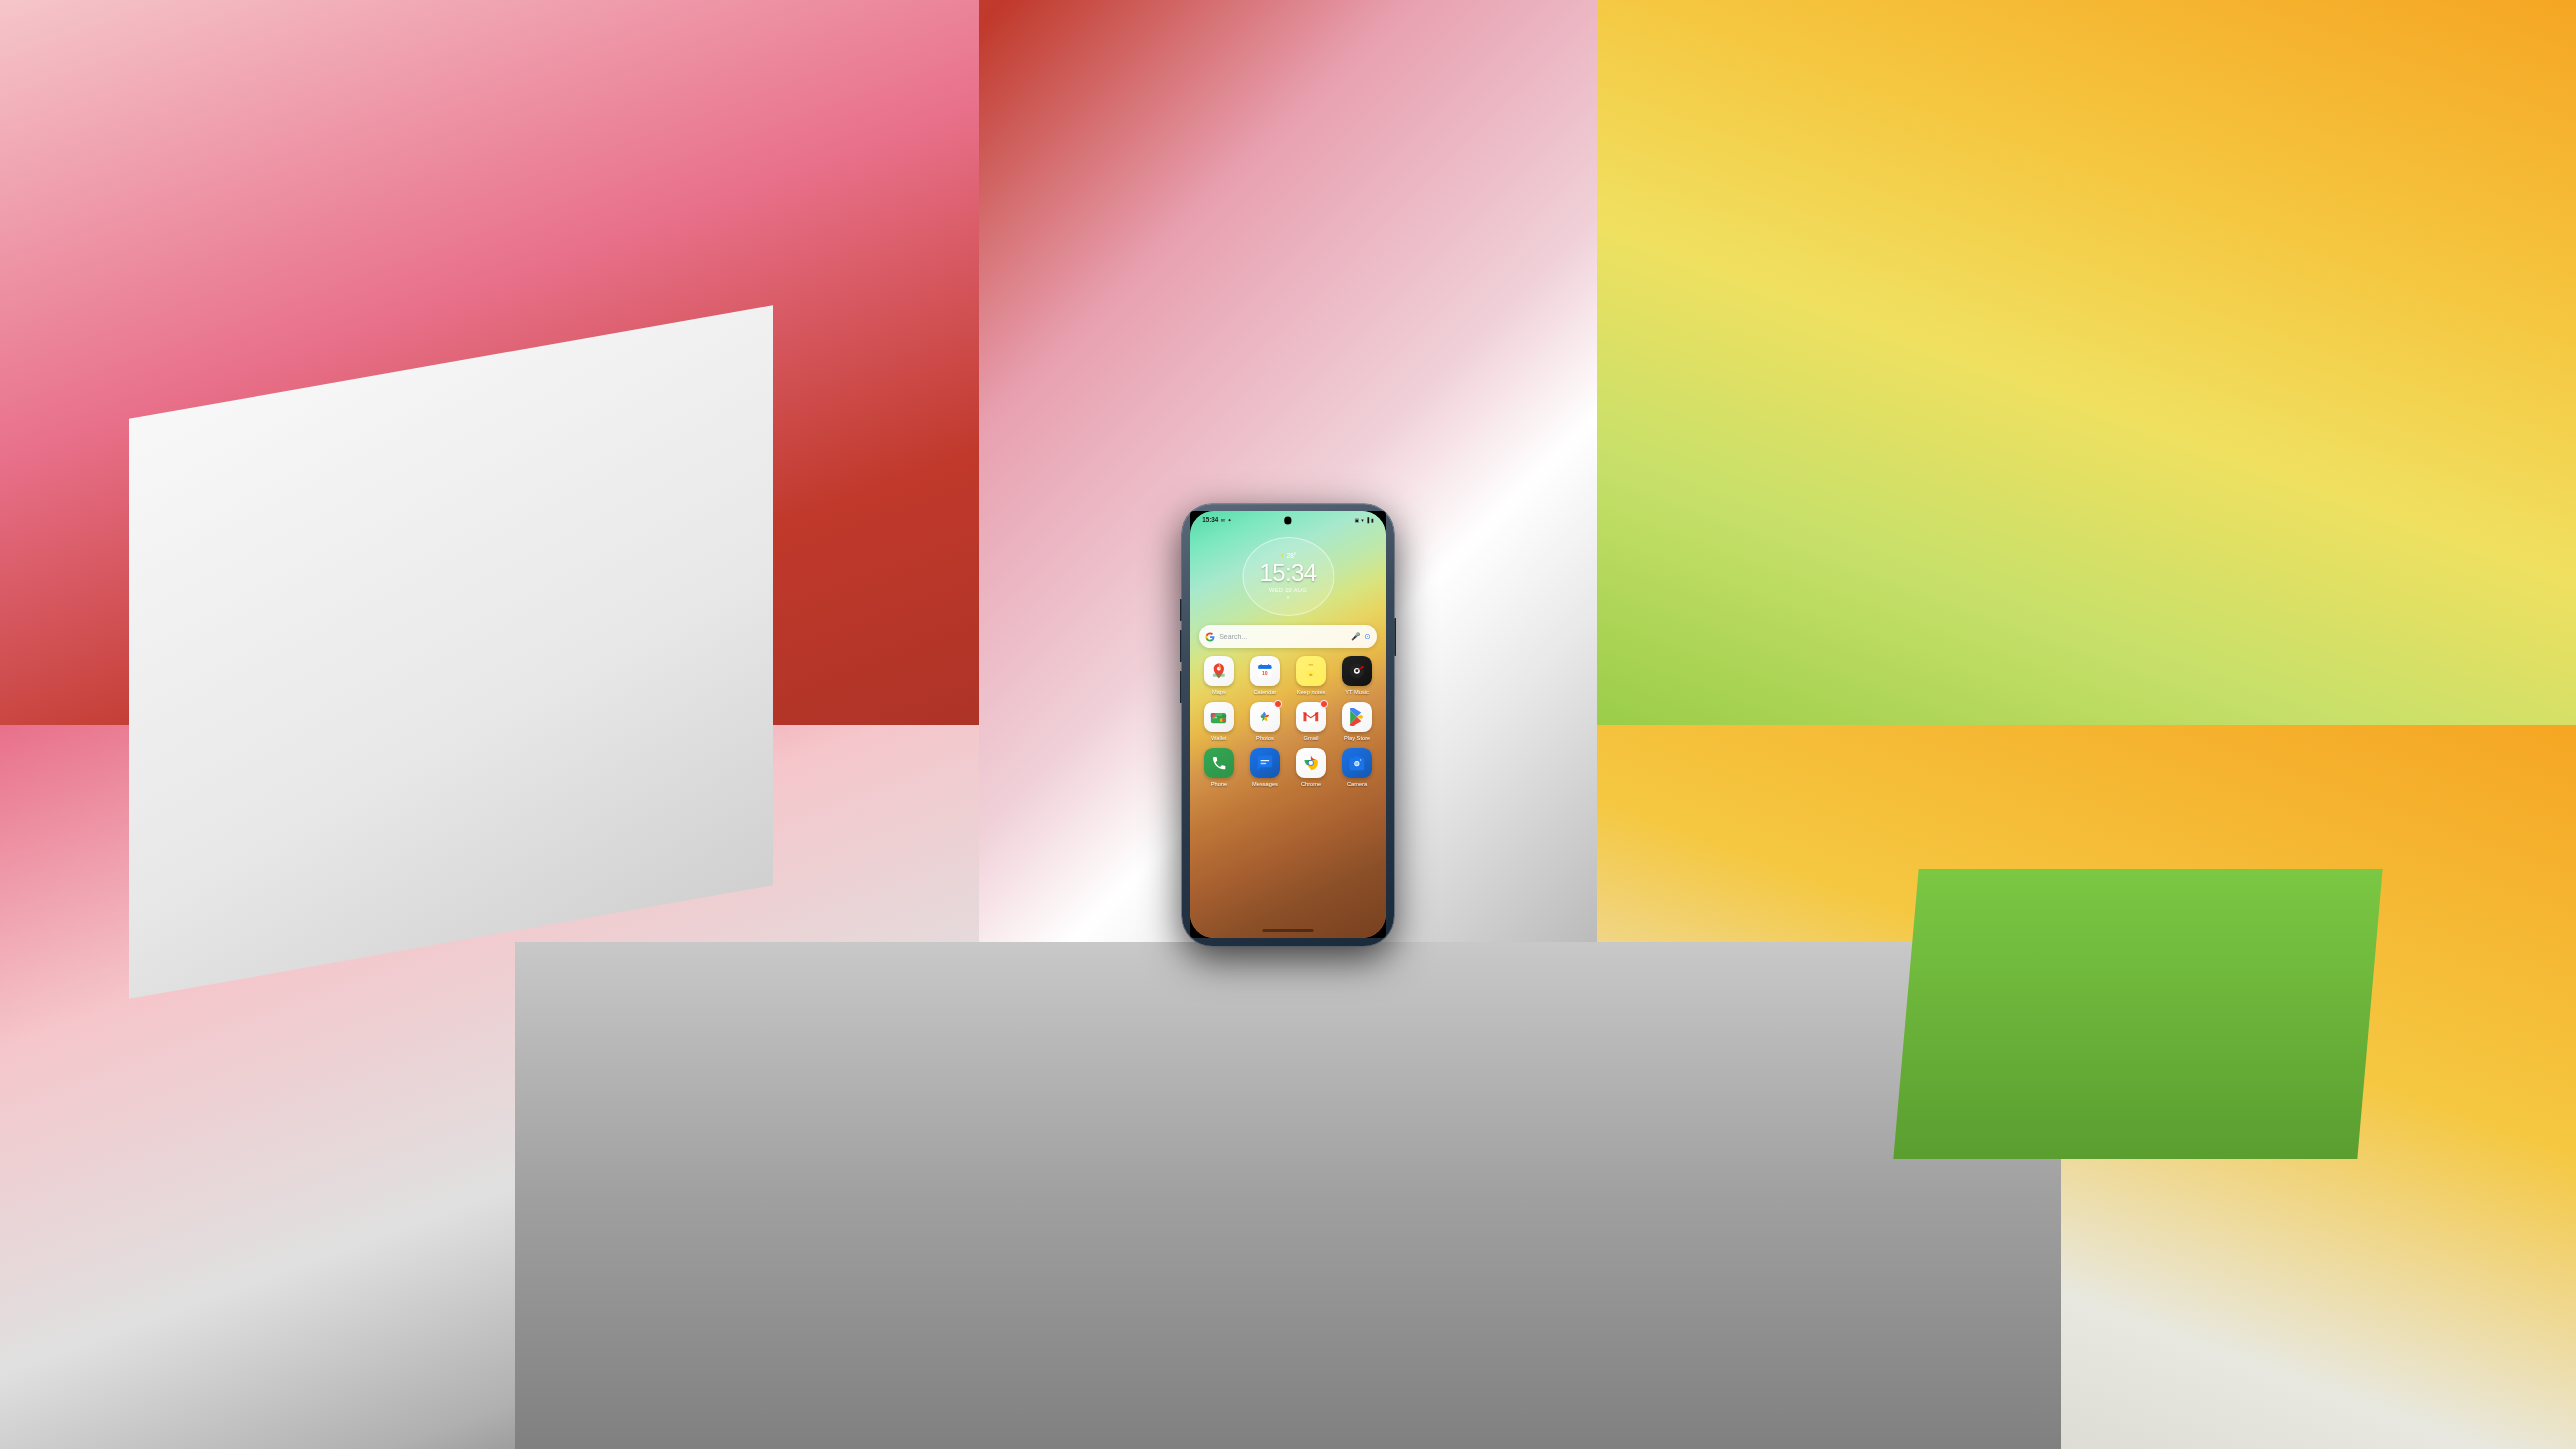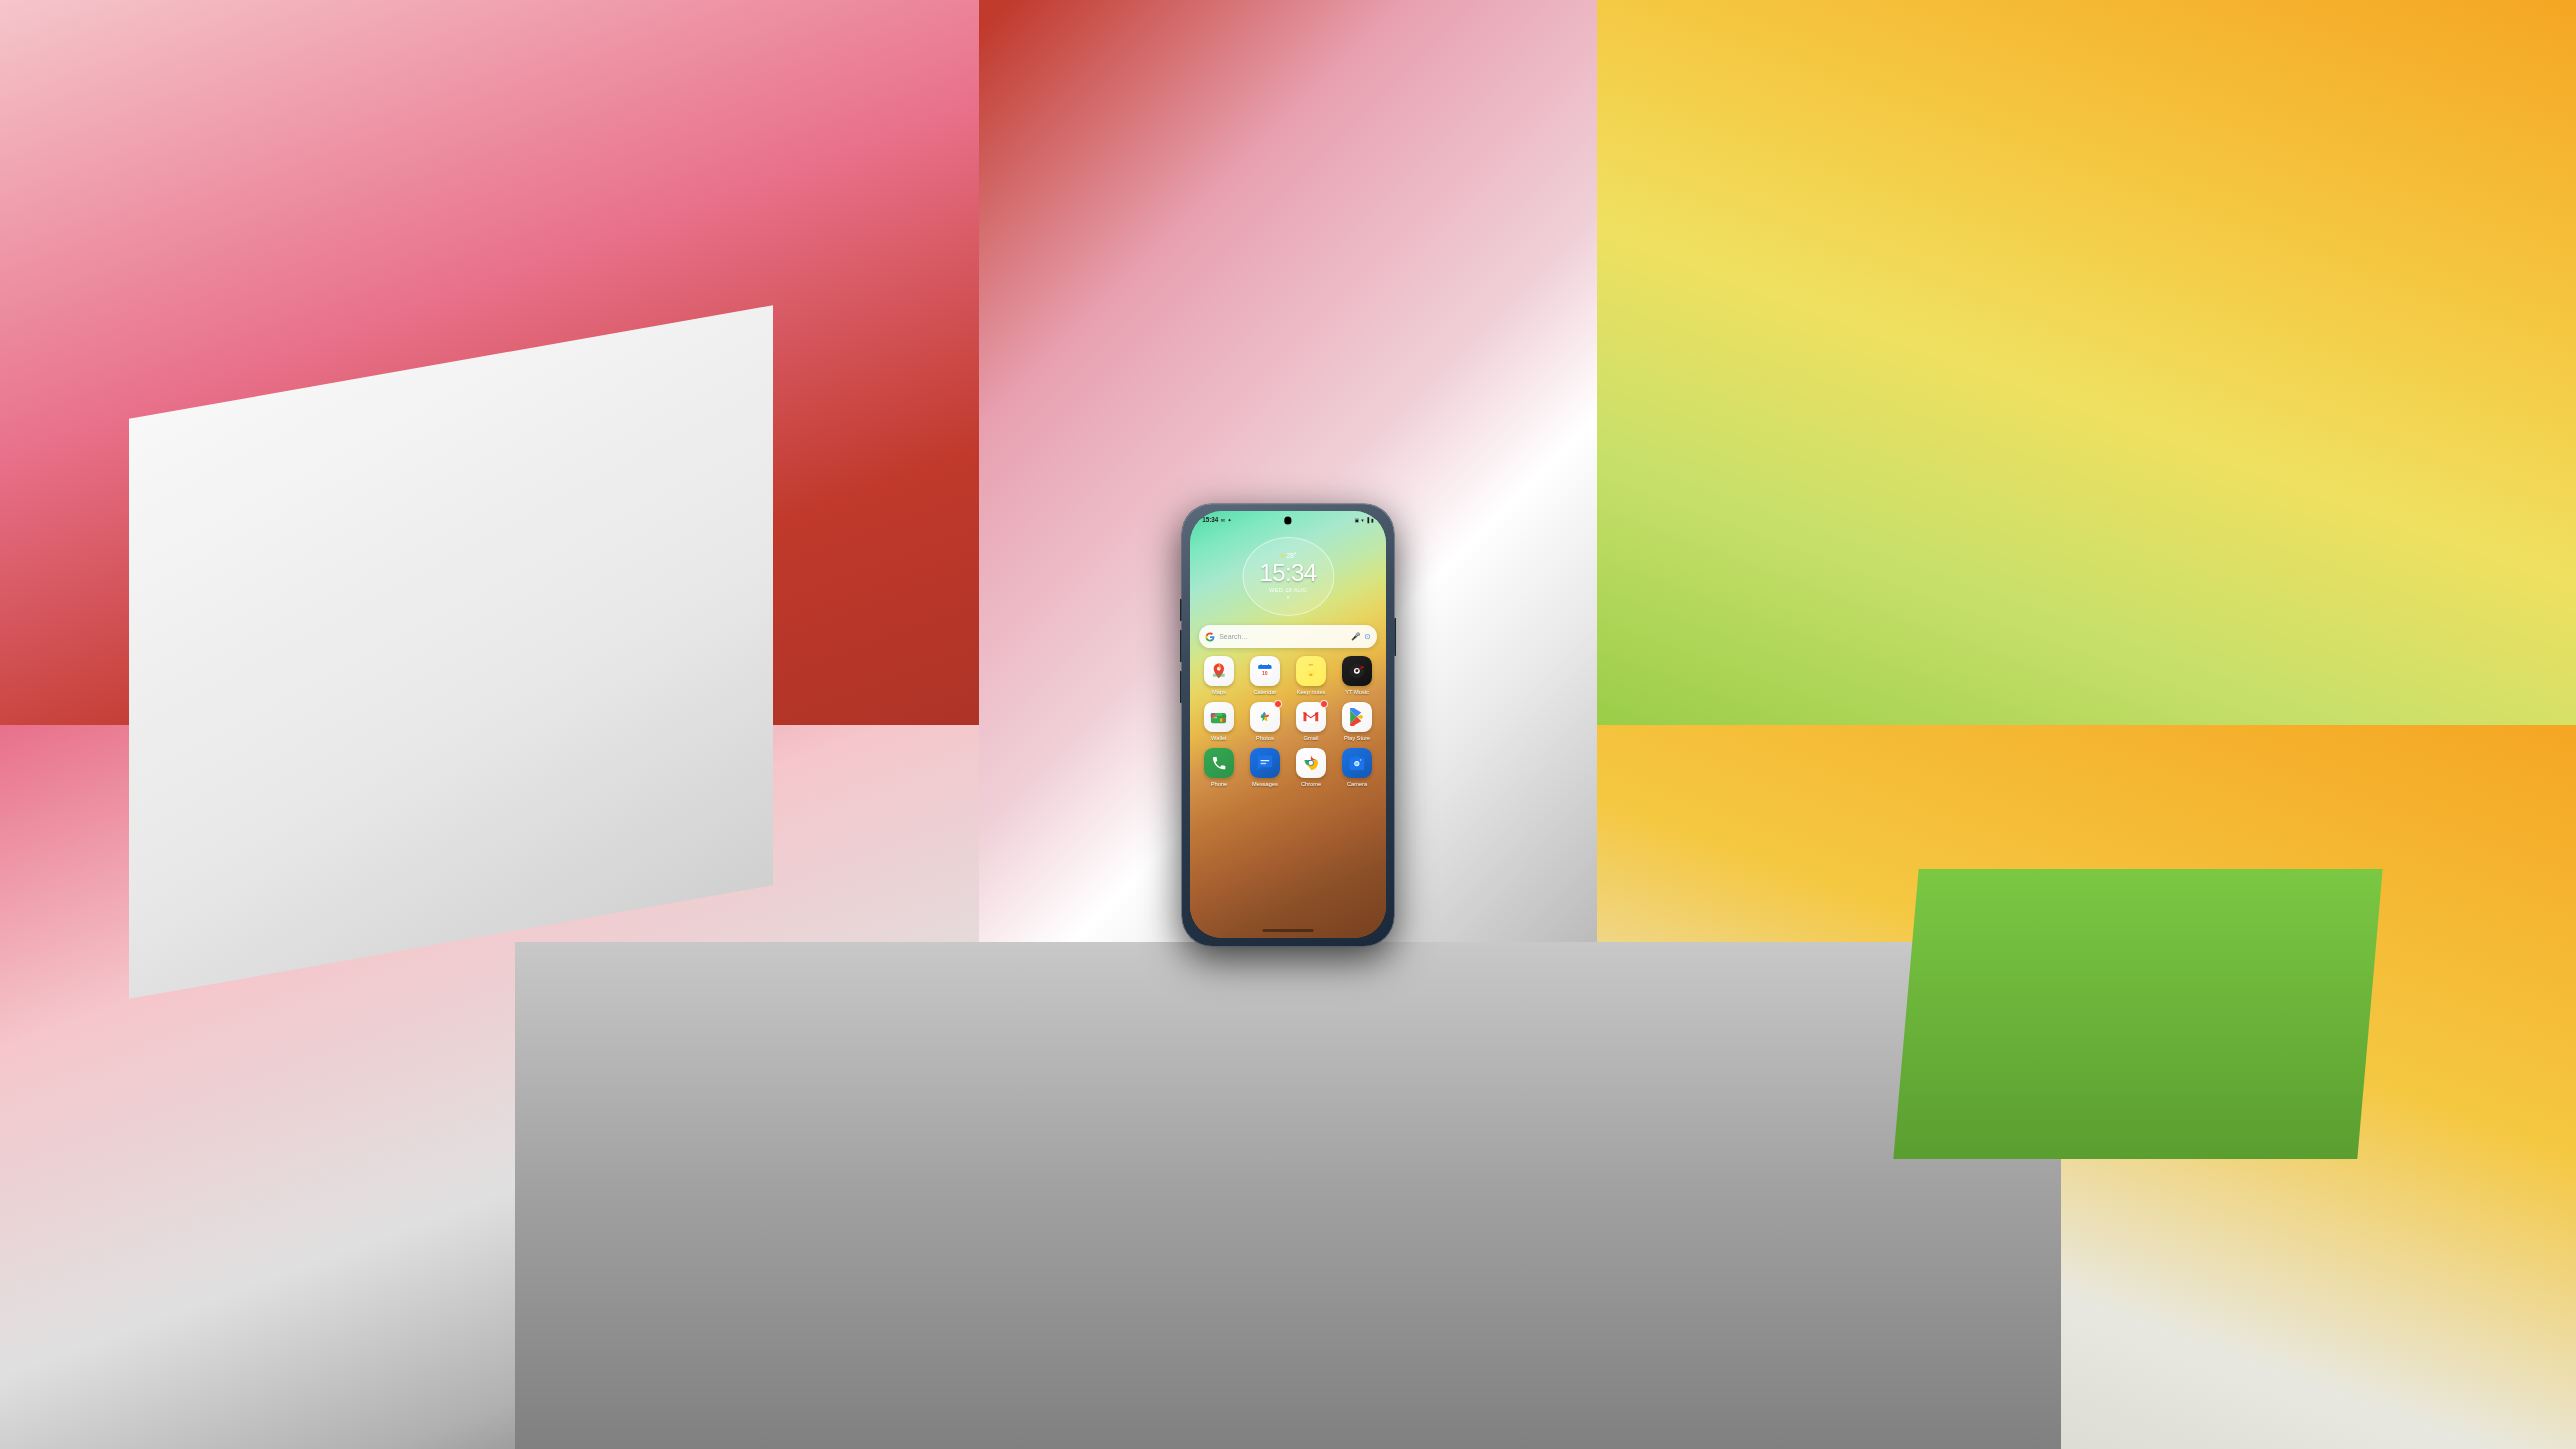--- a/index.html
+++ b/index.html
@@ -108,21 +108,21 @@
     }
 
     
     .phone-screen-bezel {
       position: absolute;
       top: 7.6px;
       left: 7.6px;
       right: 7.6px;
       bottom: 7.6px;
       background: #000;
-      border-radius: 32px;
+      border-radius: 4px;
       overflow: hidden;
     }
 
     
     .phone-screen {
       position: absolute;
       inset: 0;
       border-radius: 24px;
       overflow: hidden;
       background: linear-gradient(160deg, #4dd9ac 0%, #5de8b8 10%, #8ee8c8 20%, #b0e8d8 30%, #c8e8a0 40%, #e0d880 50%, #e8c860 55%, #d4a84a 65%, #c89040 75%, #b87838 85%, #a06828 100%);

